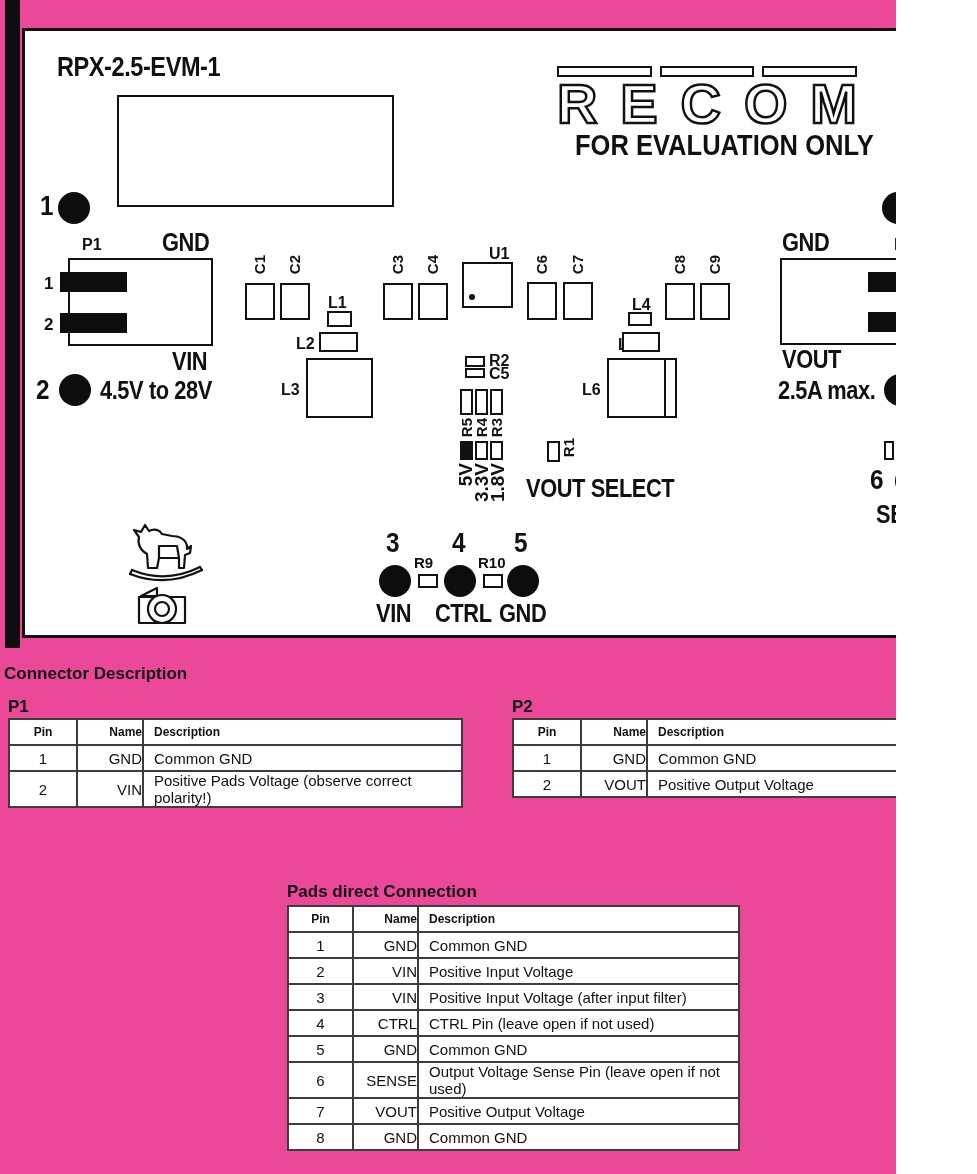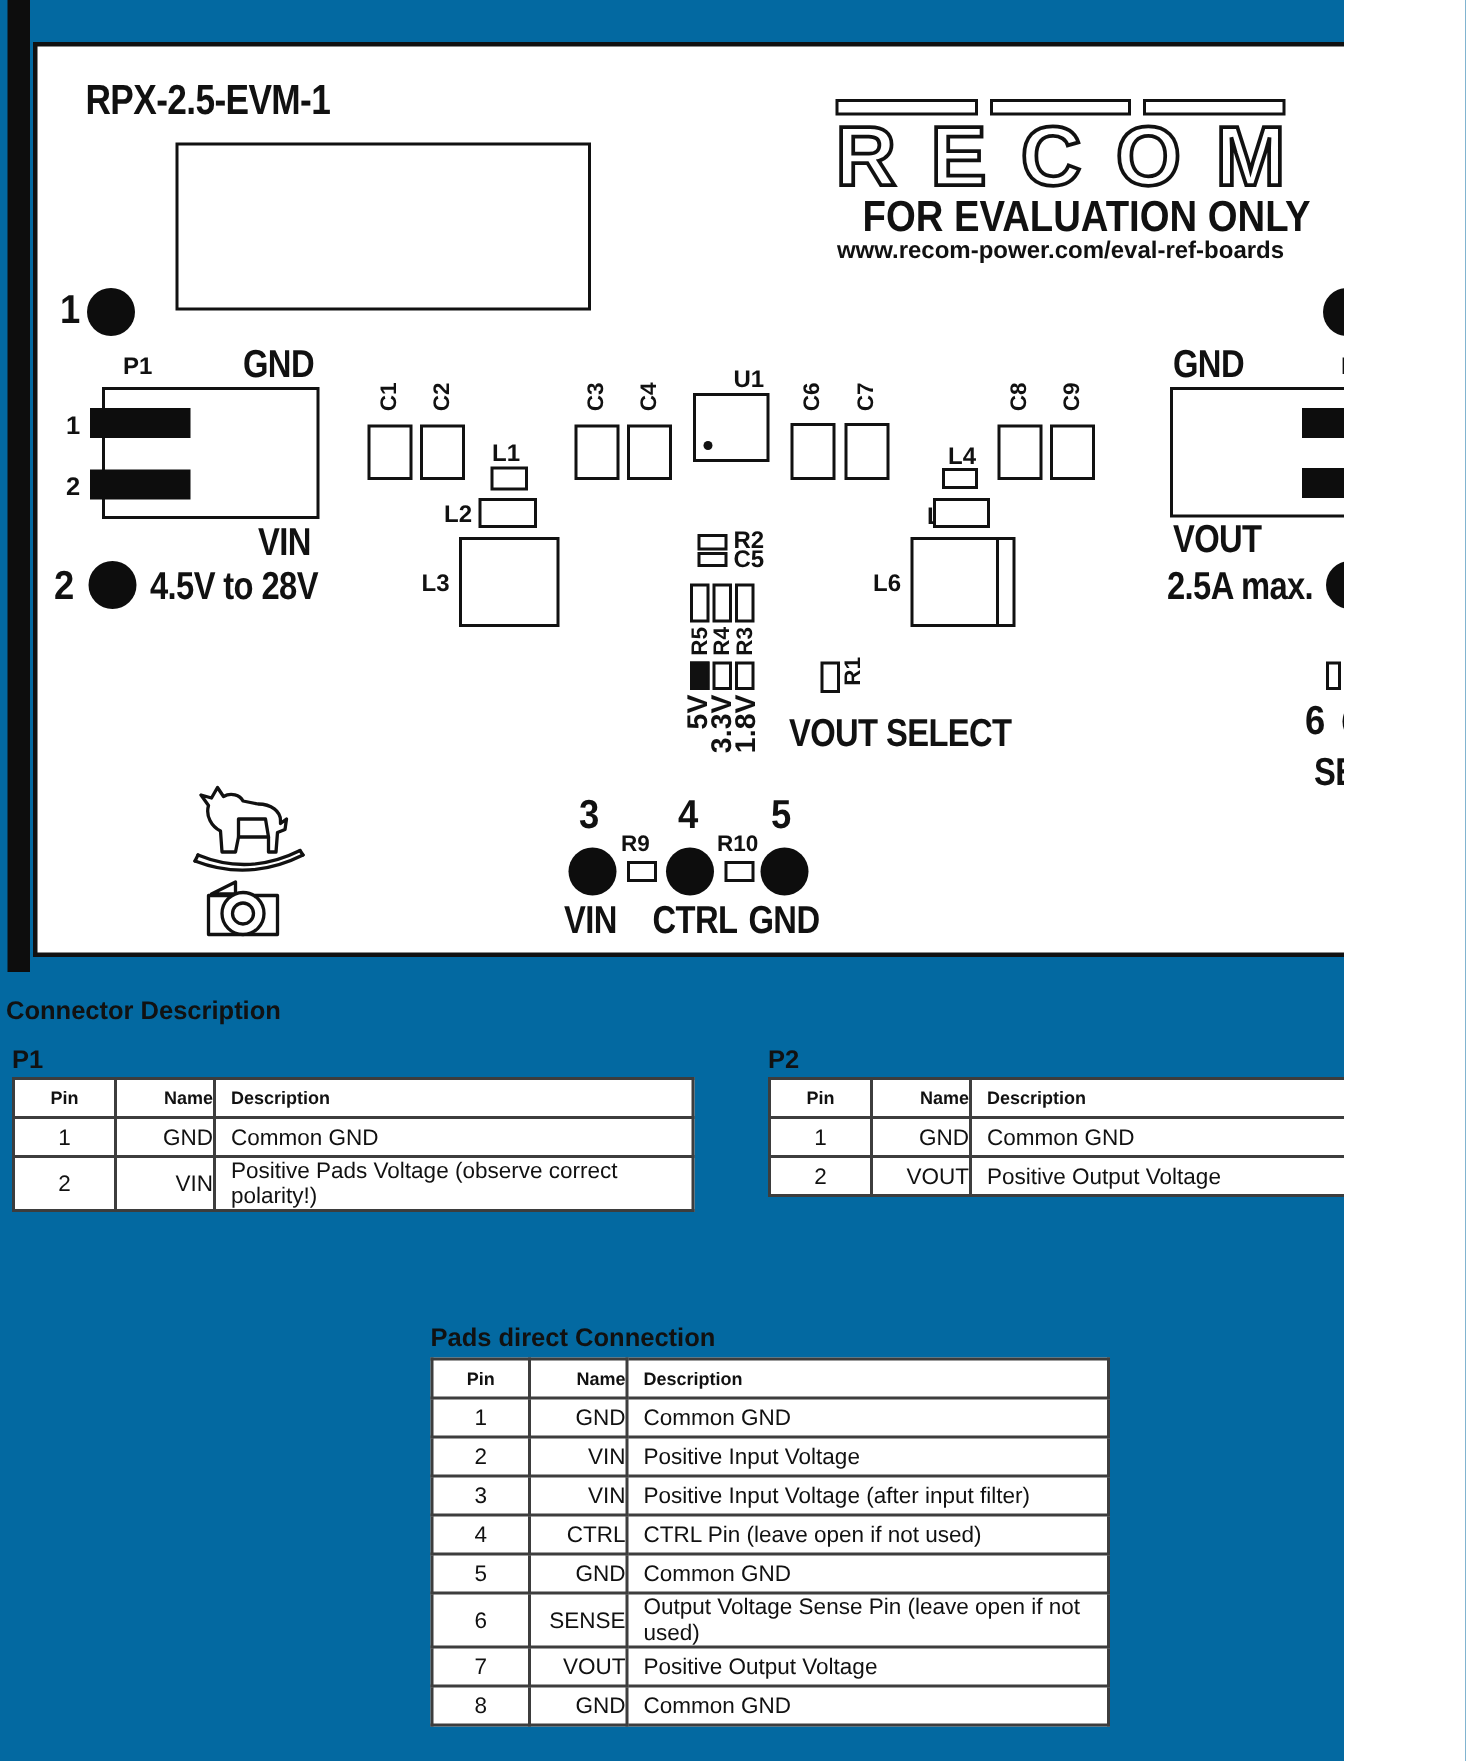--- a/index.html
+++ b/index.html
@@ -1,18 +1,18 @@
 <!DOCTYPE html>
 <html><head>
 <meta charset="utf-8">
 <style>
   * { margin:0; padding:0; box-sizing:border-box; }
   body { background:#fff; }
   #page {
-    position:relative; width:896px; height:1174px; background:#0369a1;
+    position:relative; width:896px; height:1174px; background:#ec4899;
     font-family:"Liberation Sans", sans-serif; color:#111; overflow:hidden;padding-left:30px;
   }
   .abs { position:absolute; }
   .vbar { position:absolute; background:#0d0d0d; }
   .board { position:absolute; border:3px solid #111; background:#fff; }
   .module { position:absolute; border:2px solid #111; background:#fff; }
   .comp { position:absolute; border:2px solid #111; background:#fff; }
   .comp.filled { background:#111; }
   .pad { position:absolute; width:32px; height:32px; border-radius:50%; background:#0d0d0d; }
   .cond { position:absolute; font-weight:700; font-size:26px; line-height:1;
@@ -66,21 +66,20 @@
     <div class="logo-bar"></div>
   </div>
   <div class="logo-letters" style="left:557px; top:80px; width:300px; height:48px;">
     <span class="logo-letter">R</span>
     <span class="logo-letter">E</span>
     <span class="logo-letter">C</span>
     <span class="logo-letter">O</span>
     <span class="logo-letter">M</span>
   </div>
   <div class="logo-eval" style="left:557px; top:131px; width:300px;">FOR EVALUATION ONLY</div>
-  <div class="logo-url" style="left:557px; top:160px; width:300px;">www.recom-power.com/eval-ref-boards</div>
 
   <div class="padnum" style="left:40px; top:193px;">1</div>
   <div class="pad" style="left:58px; top:192px;"></div>
 
   <div class="pad" style="left:882px; top:192px;"></div>
   <div class="padnum" style="left:922px; top:193px;">8</div>
 
   <div class="ref" style="left:82px; top:237px;">P1</div>
   <div class="cond" style="left:162px; top:229px;">GND</div>
   <div class="comp" style="left:68px; top:258px; width:145px; height:88px;"></div>

